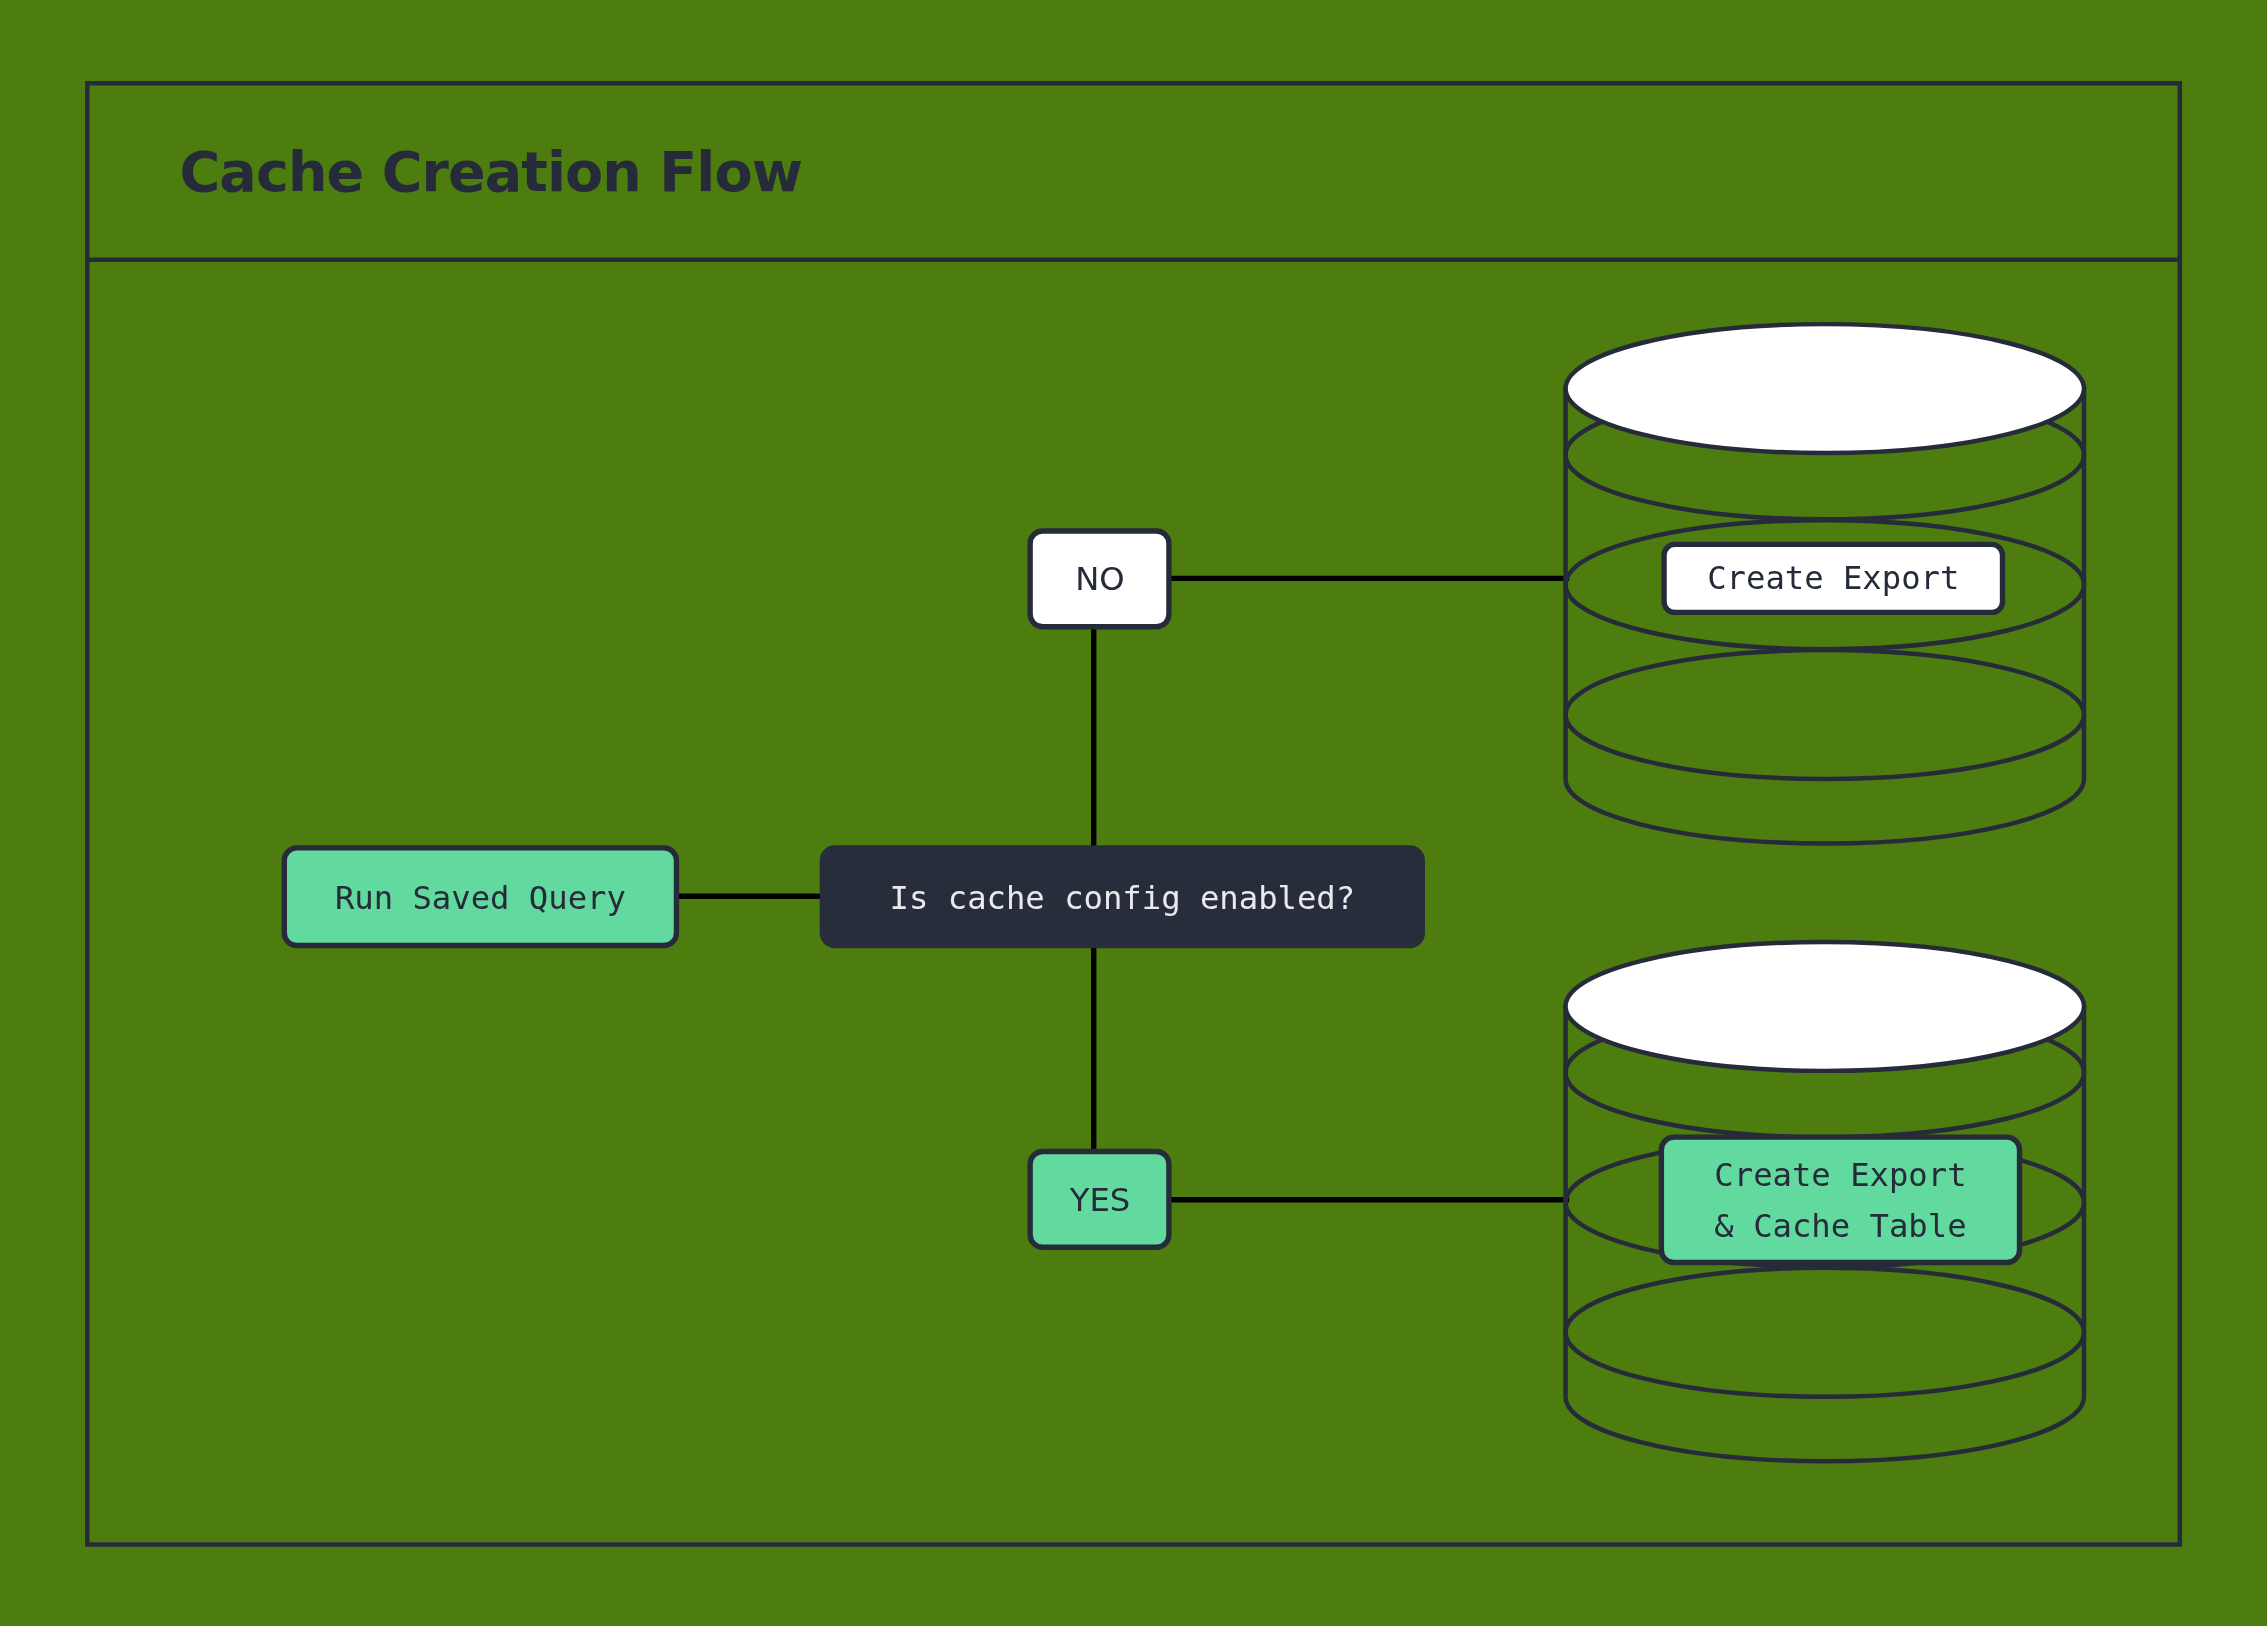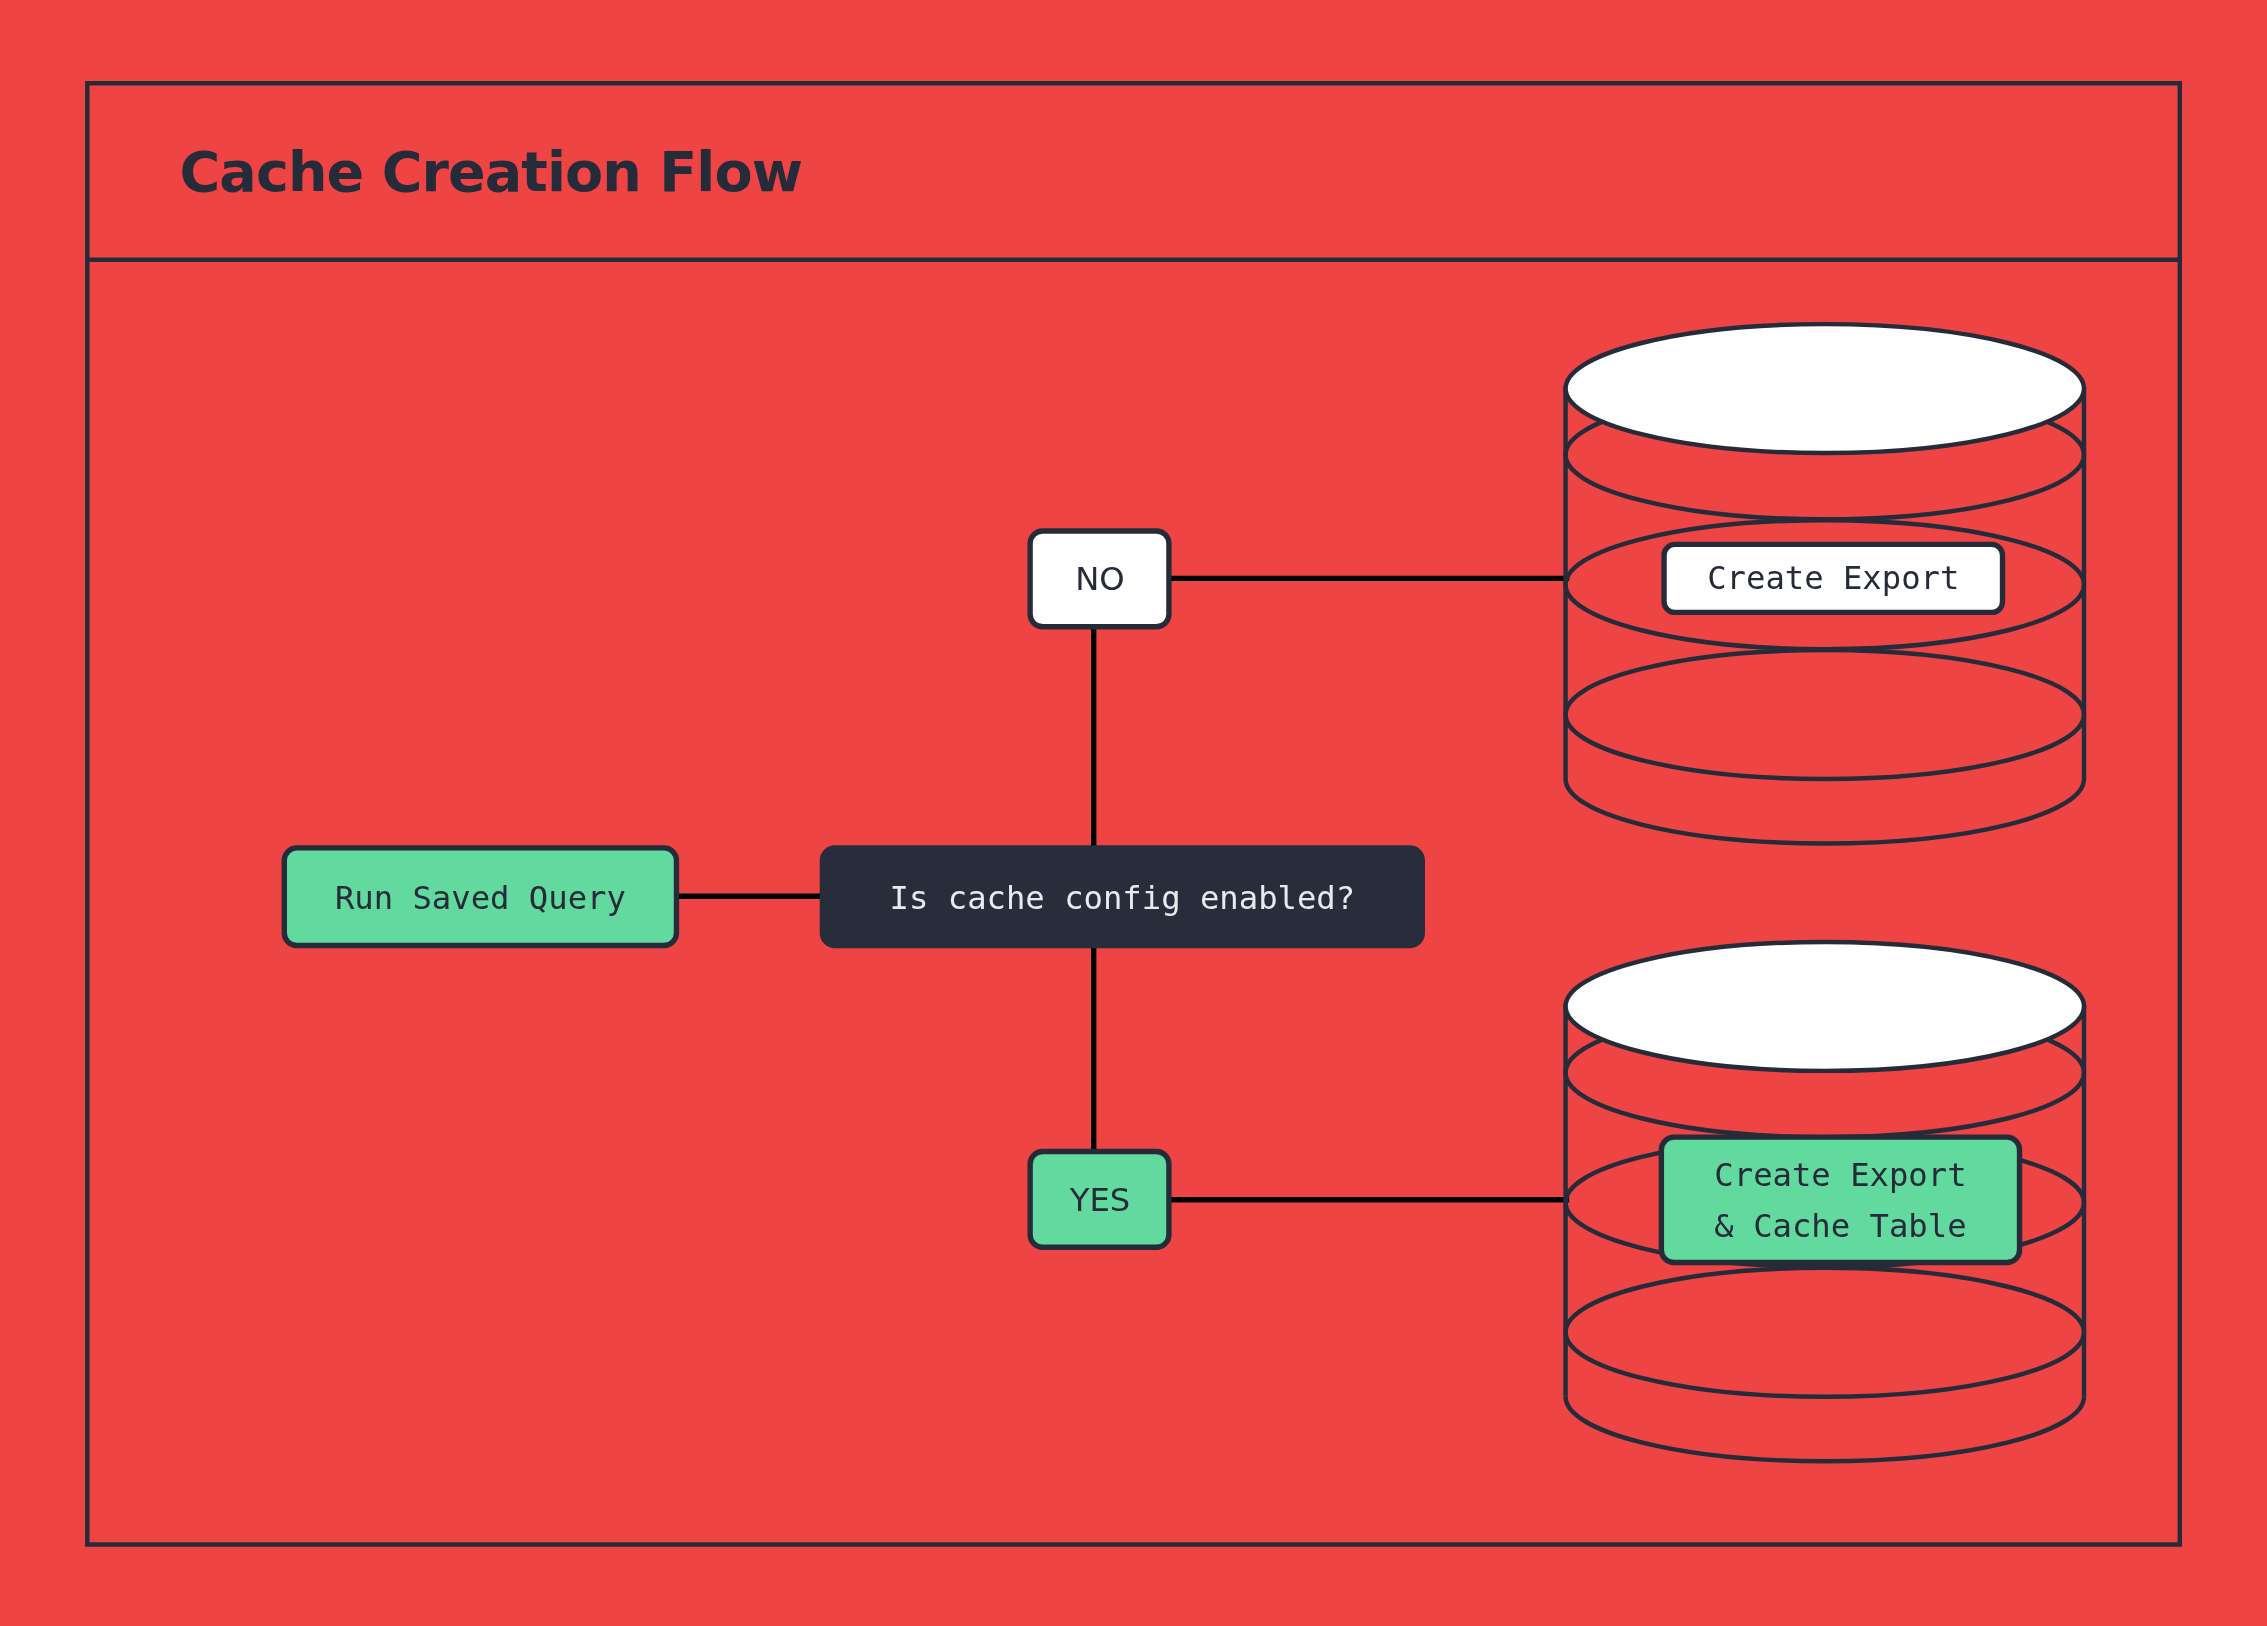--- a/index.html
+++ b/index.html
@@ -4,21 +4,21 @@
 <style>
   html, body {
     margin: 0;
     padding: 0;
     background: #ffffff;
   }
   #canvas {
     position: relative;
     width: 2268px;
     height: 1626px;
-    background: #ef4444;
+    background: #4d7c0f;
     overflow: hidden;
     font-family: "Liberation Sans", sans-serif;
   }
   #diagram-svg {
     position: absolute;
     left: 0;
     top: 0;
     width: 2268px;
     height: 1626px;
   }

